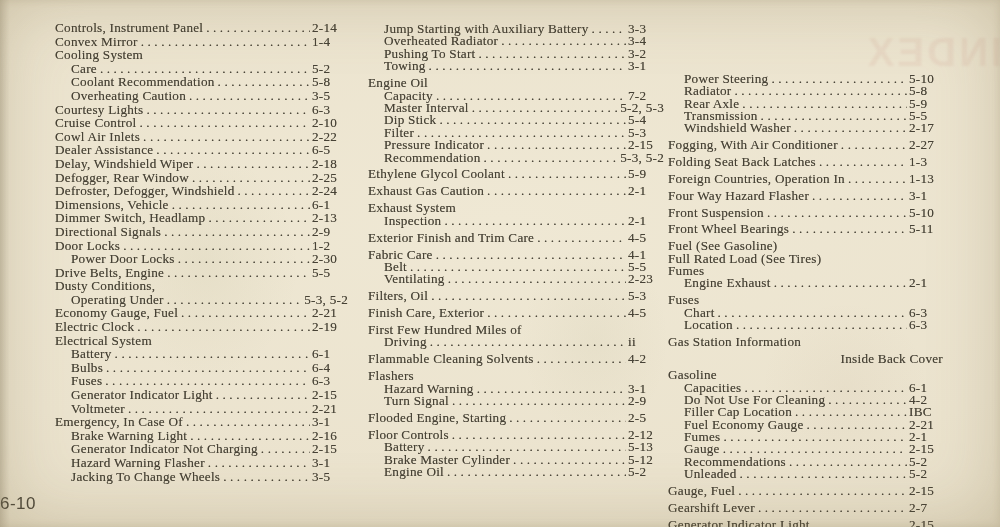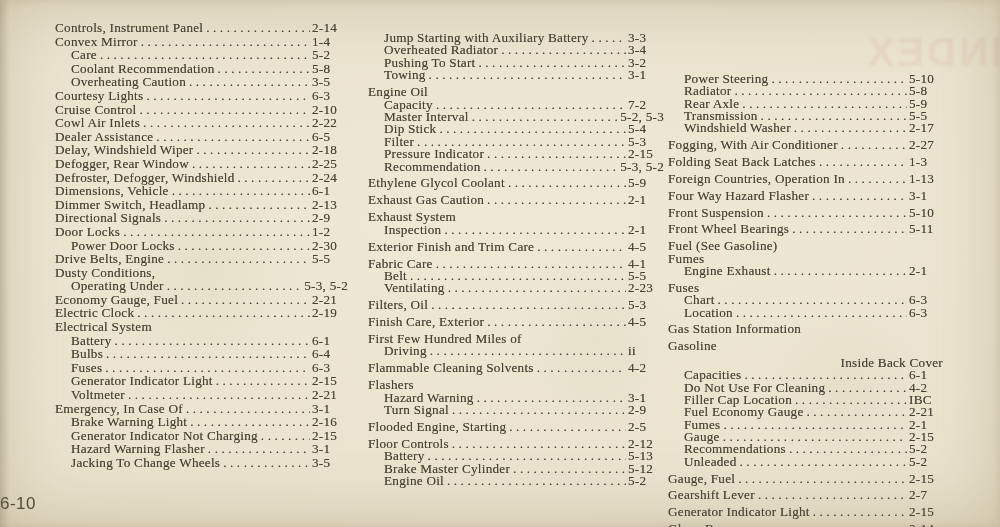--- a/index.html
+++ b/index.html
@@ -14,21 +14,21 @@
     position:absolute;inset:0;pointer-events:none;
     box-shadow:inset 0 0 70px rgba(130,112,70,.28), inset 0 0 8px rgba(120,105,70,.18);
   }
   .edge-left{
     position:absolute;left:0;top:0;bottom:0;width:10px;
     background:linear-gradient(to right, rgba(120,110,90,.22), rgba(120,110,90,0));
     pointer-events:none;
   }
   .col{position:absolute;top:21px;}
   .col-1{left:55px;width:293px;}
-  .col-2{left:368px;width:296px;top:32px;}
+  .col-2{left:368px;width:296px;top:23px;}
   .col-3{left:668px;width:277px;top:25px;margin-top:48px;}
   .row{
     display:flex;align-items:baseline;
     font-size:13.2px;letter-spacing:.25px;
     text-shadow:0 0 .4px rgba(70,65,50,.55);
   }
   .col-1 .row{line-height:13.6px;}
   .col-2 .row{line-height:12.4px;}
   .col-3 .row{line-height:12.35px;}
   .row.gap{margin-top:4.5px;}
@@ -73,20 +73,23 @@
     <div class="row">
       <span class="label">Controls, Instrument Panel</span>
       <span class="dots">................................................................................</span>
       <span class="pagenum">2-14</span>
     </div>
     <div class="row">
       <span class="label">Convex Mirror</span>
       <span class="dots">................................................................................</span>
       <span class="pagenum">1-4</span>
     </div>
+    <div class="row">
+      <span class="label">Cooling System</span>
+    </div>
     <div class="row indent">
       <span class="label">Care</span>
       <span class="dots">................................................................................</span>
       <span class="pagenum">5-2</span>
     </div>
     <div class="row indent">
       <span class="label">Coolant Recommendation</span>
       <span class="dots">................................................................................</span>
       <span class="pagenum">5-8</span>
     </div>
@@ -439,20 +442,23 @@
     </div>
     <div class="row gap">
       <span class="label">Front Wheel Bearings</span>
       <span class="dots">................................................................................</span>
       <span class="pagenum">5-11</span>
     </div>
     <div class="row gap">
       <span class="label">Fuel (See Gasoline)</span>
     </div>
     <div class="row">
+      <span class="label">Full Rated Load (See Tires)</span>
+    </div>
+    <div class="row">
       <span class="label">Fumes</span>
     </div>
     <div class="row indent">
       <span class="label">Engine Exhaust</span>
       <span class="dots">................................................................................</span>
       <span class="pagenum">2-1</span>
     </div>
     <div class="row gap">
       <span class="label">Fuses</span>
     </div>
@@ -462,24 +468,24 @@
       <span class="pagenum">6-3</span>
     </div>
     <div class="row indent">
       <span class="label">Location</span>
       <span class="dots">................................................................................</span>
       <span class="pagenum">6-3</span>
     </div>
     <div class="row gap">
       <span class="label">Gas Station Information</span>
     </div>
+    <div class="row gap note-right"><span class="label">Inside Back Cover</span></div>
     <div class="row gap">
       <span class="label">Gasoline</span>
     </div>
-    <div class="row gap note-right"><span class="label">Inside Back Cover</span></div>
     <div class="row indent">
       <span class="label">Capacities</span>
       <span class="dots">................................................................................</span>
       <span class="pagenum">6-1</span>
     </div>
     <div class="row indent">
       <span class="label">Do Not Use For Cleaning</span>
       <span class="dots">................................................................................</span>
       <span class="pagenum">4-2</span>
     </div>

